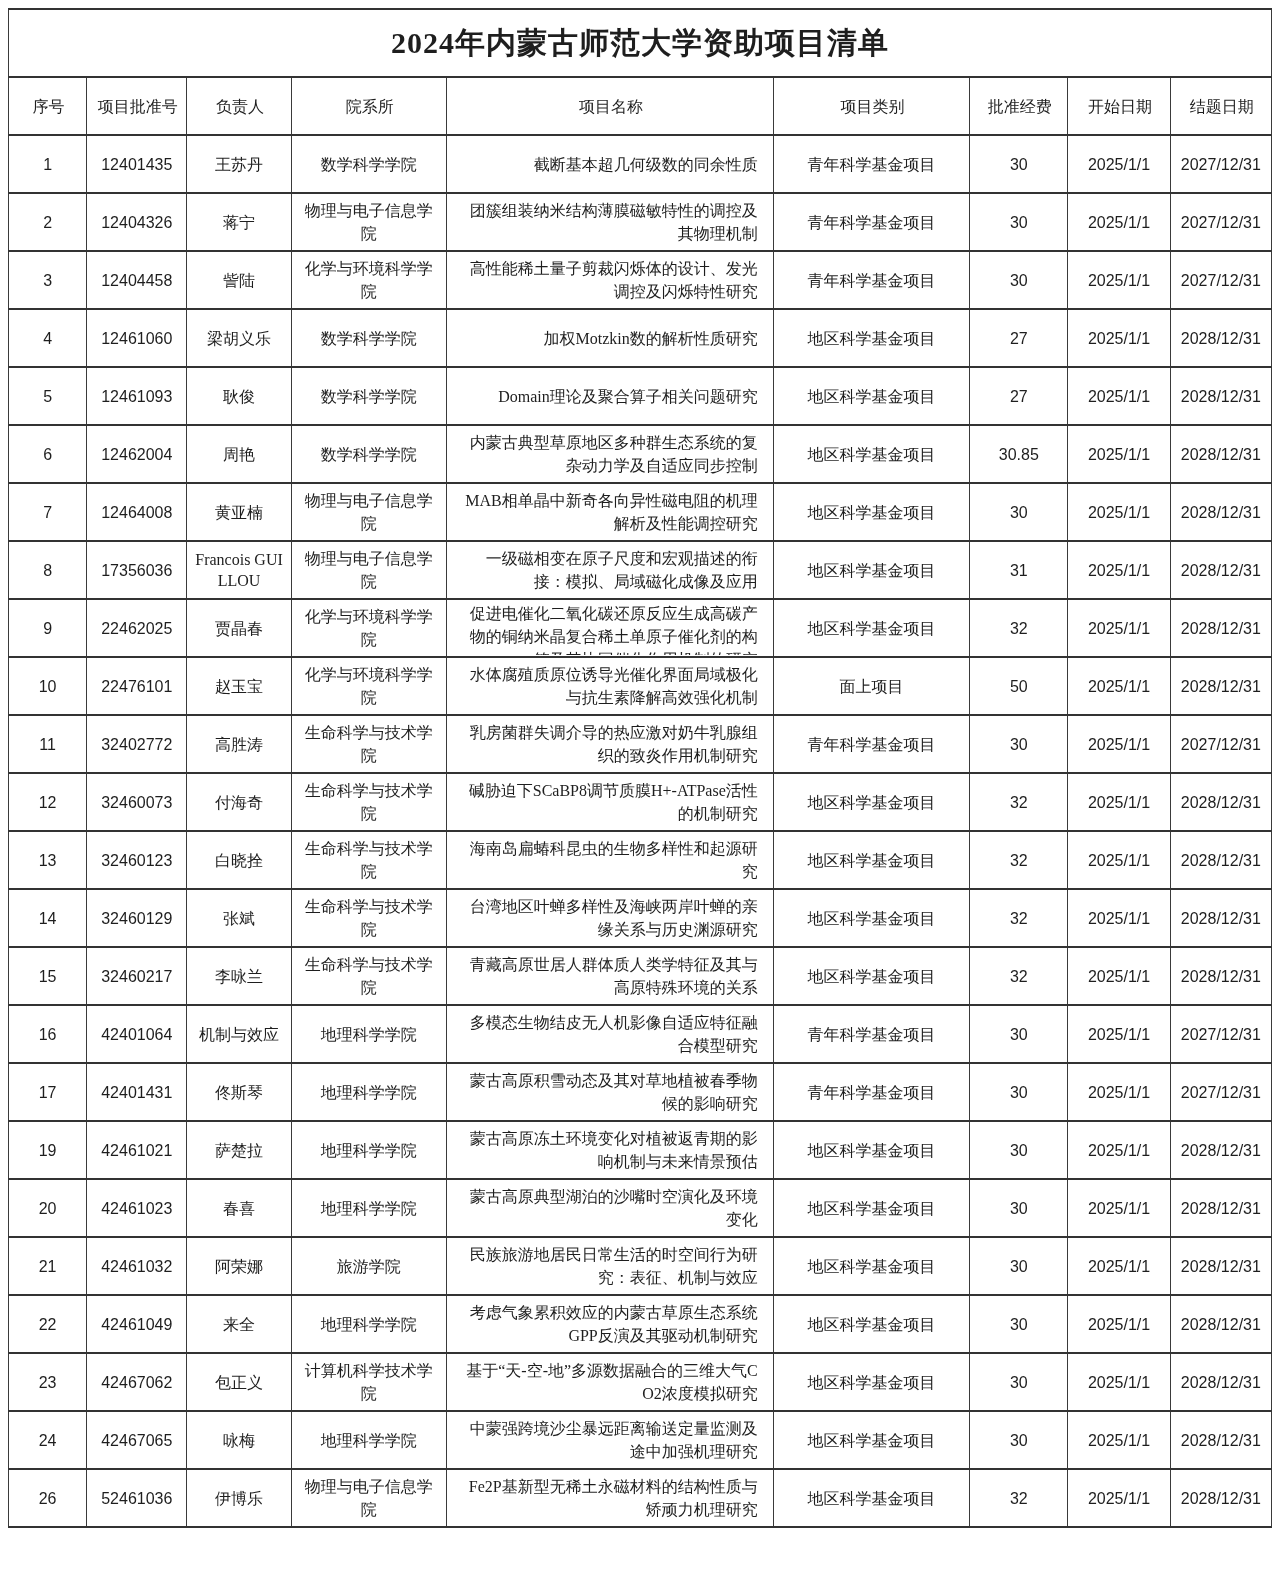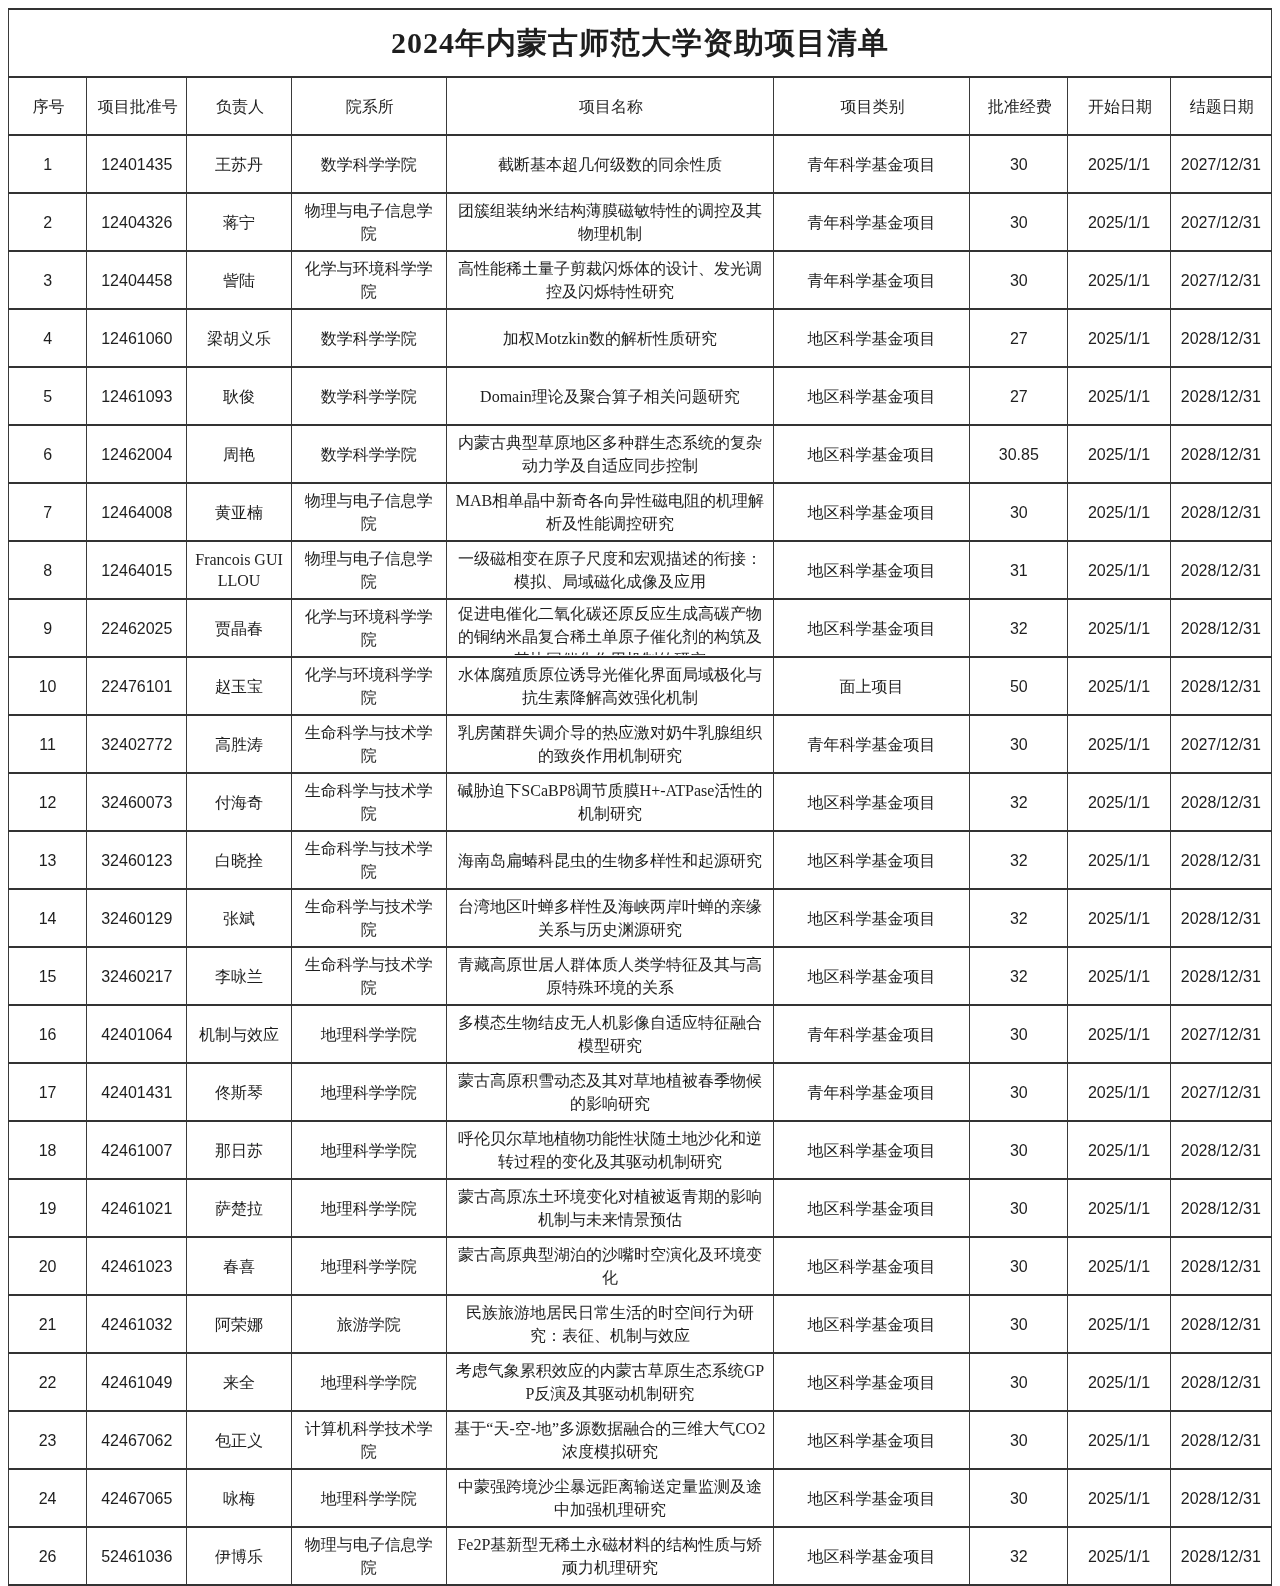--- a/index.html
+++ b/index.html
@@ -60,21 +60,22 @@
   .sans {
     font-family: "Liberation Sans", "DejaVu Sans", sans-serif;
     font-size: 16px;
   }
   td[data-field="leader"] {
     font-size: 16px;
     line-height: 21px;
     margin-top: 35px;
   }
   td[data-field="project_name"] {
-    padding: 0 5px;
+    padding: 0 15px;
+    text-align: right;
   }
   .clip {
     max-height: 53px;
     overflow: hidden;
     line-height: 23px;
   }
 </style>
 </head>
 <body>
 
@@ -194,21 +195,21 @@
     <td data-field="project_name">
             <div class="clip">MAB相单晶中新奇各向异性磁电阻的机理解析及性能调控研究</div>
           </td>
     <td data-field="category">地区科学基金项目</td>
     <td data-field="funding">30</td>
     <td data-field="start_date">2025/1/1</td>
     <td data-field="end_date">2028/12/31</td>
   </tr>
         <tr>
     <td data-field="no">8</td>
-    <td data-field="approval_no">12464015</td>
+    <td data-field="approval_no">17356036</td>
     <td data-field="leader">Francois GUILLOU</td>
     <td data-field="department">物理与电子信息学院</td>
     <td data-field="project_name">
             <div class="clip">一级磁相变在原子尺度和宏观描述的衔接：模拟、局域磁化成像及应用</div>
           </td>
     <td data-field="category">地区科学基金项目</td>
     <td data-field="funding">31</td>
     <td data-field="start_date">2025/1/1</td>
     <td data-field="end_date">2028/12/31</td>
   </tr>
@@ -321,33 +322,20 @@
     <td data-field="approval_no">42401431</td>
     <td data-field="leader">佟斯琴</td>
     <td data-field="department">地理科学学院</td>
     <td data-field="project_name">
             <div class="clip">蒙古高原积雪动态及其对草地植被春季物候的影响研究</div>
           </td>
     <td data-field="category">青年科学基金项目</td>
     <td data-field="funding">30</td>
     <td data-field="start_date">2025/1/1</td>
     <td data-field="end_date">2027/12/31</td>
-  </tr>
-        <tr>
-    <td data-field="no">18</td>
-    <td data-field="approval_no">42461007</td>
-    <td data-field="leader">那日苏</td>
-    <td data-field="department">地理科学学院</td>
-    <td data-field="project_name">
-            <div class="clip">呼伦贝尔草地植物功能性状随土地沙化和逆转过程的变化及其驱动机制研究</div>
-          </td>
-    <td data-field="category">地区科学基金项目</td>
-    <td data-field="funding">30</td>
-    <td data-field="start_date">2025/1/1</td>
-    <td data-field="end_date">2028/12/31</td>
   </tr>
         <tr>
     <td data-field="no">19</td>
     <td data-field="approval_no">42461021</td>
     <td data-field="leader">萨楚拉</td>
     <td data-field="department">地理科学学院</td>
     <td data-field="project_name">
             <div class="clip">蒙古高原冻土环境变化对植被返青期的影响机制与未来情景预估</div>
           </td>
     <td data-field="category">地区科学基金项目</td>

